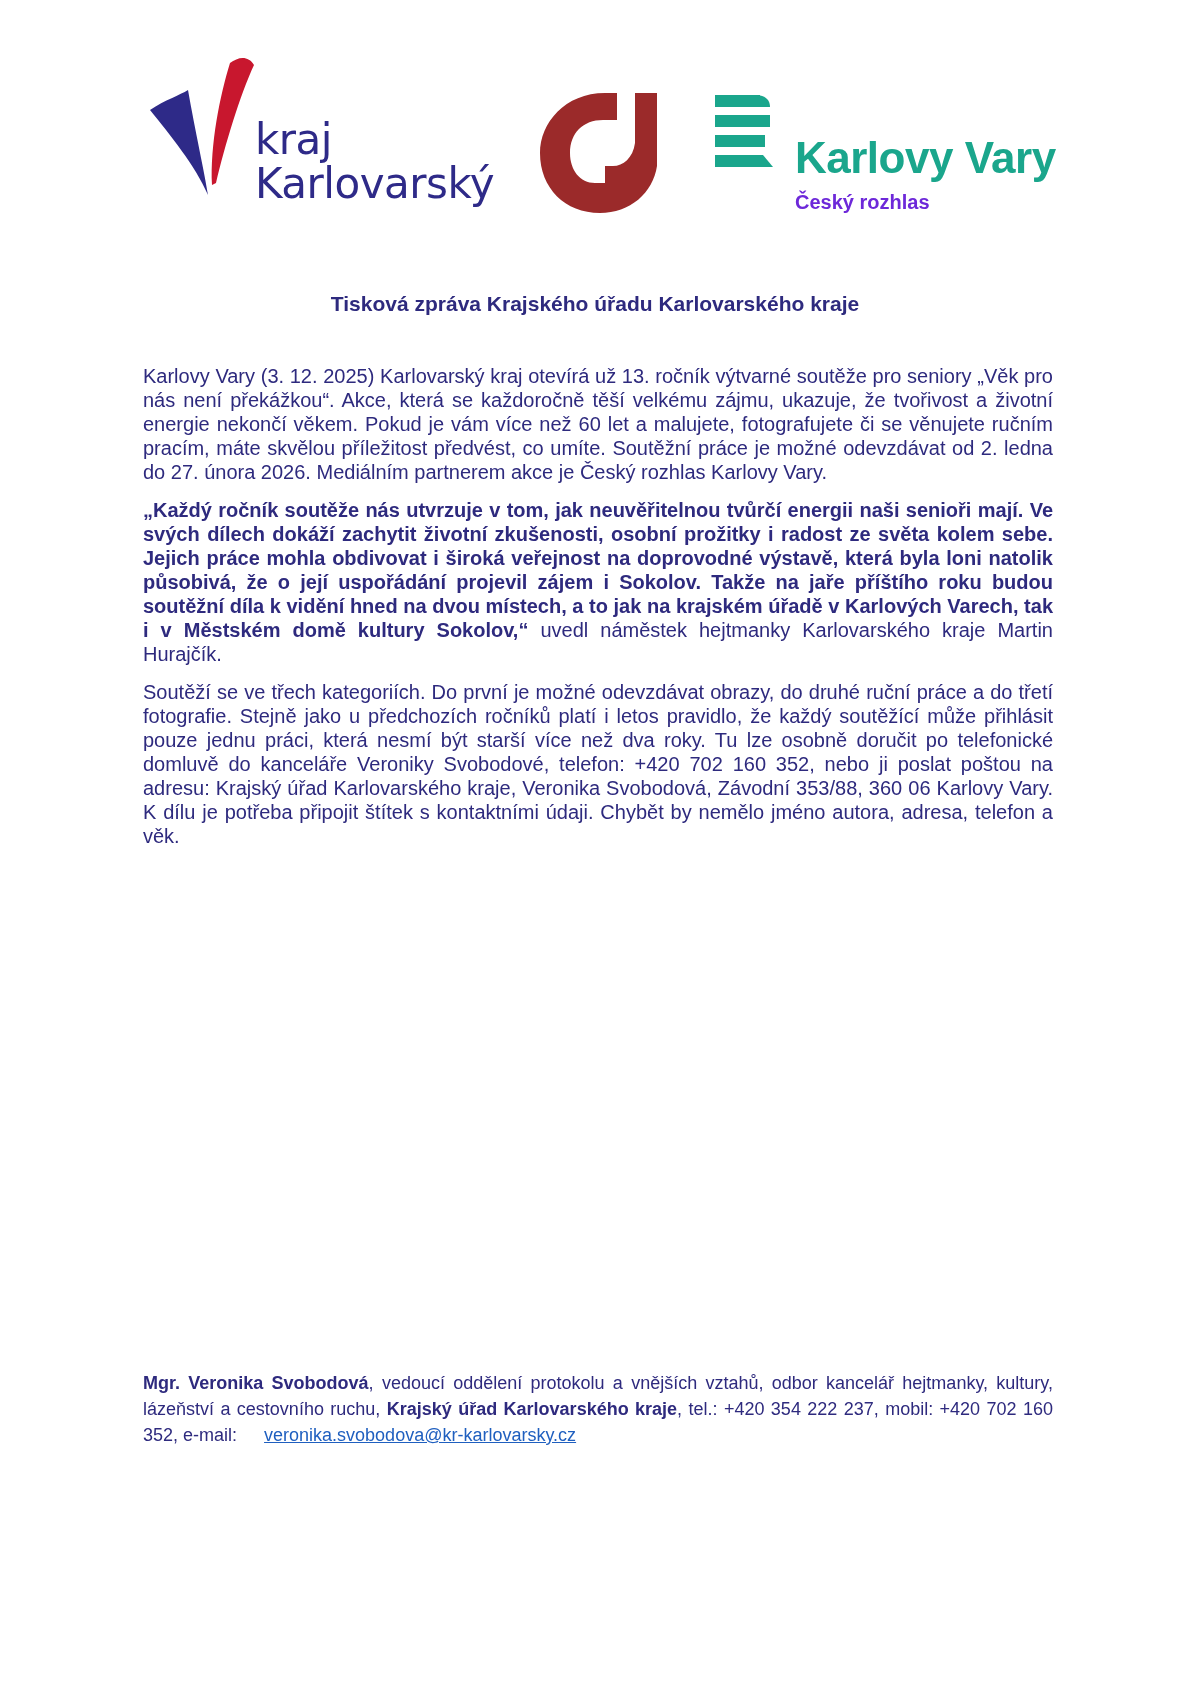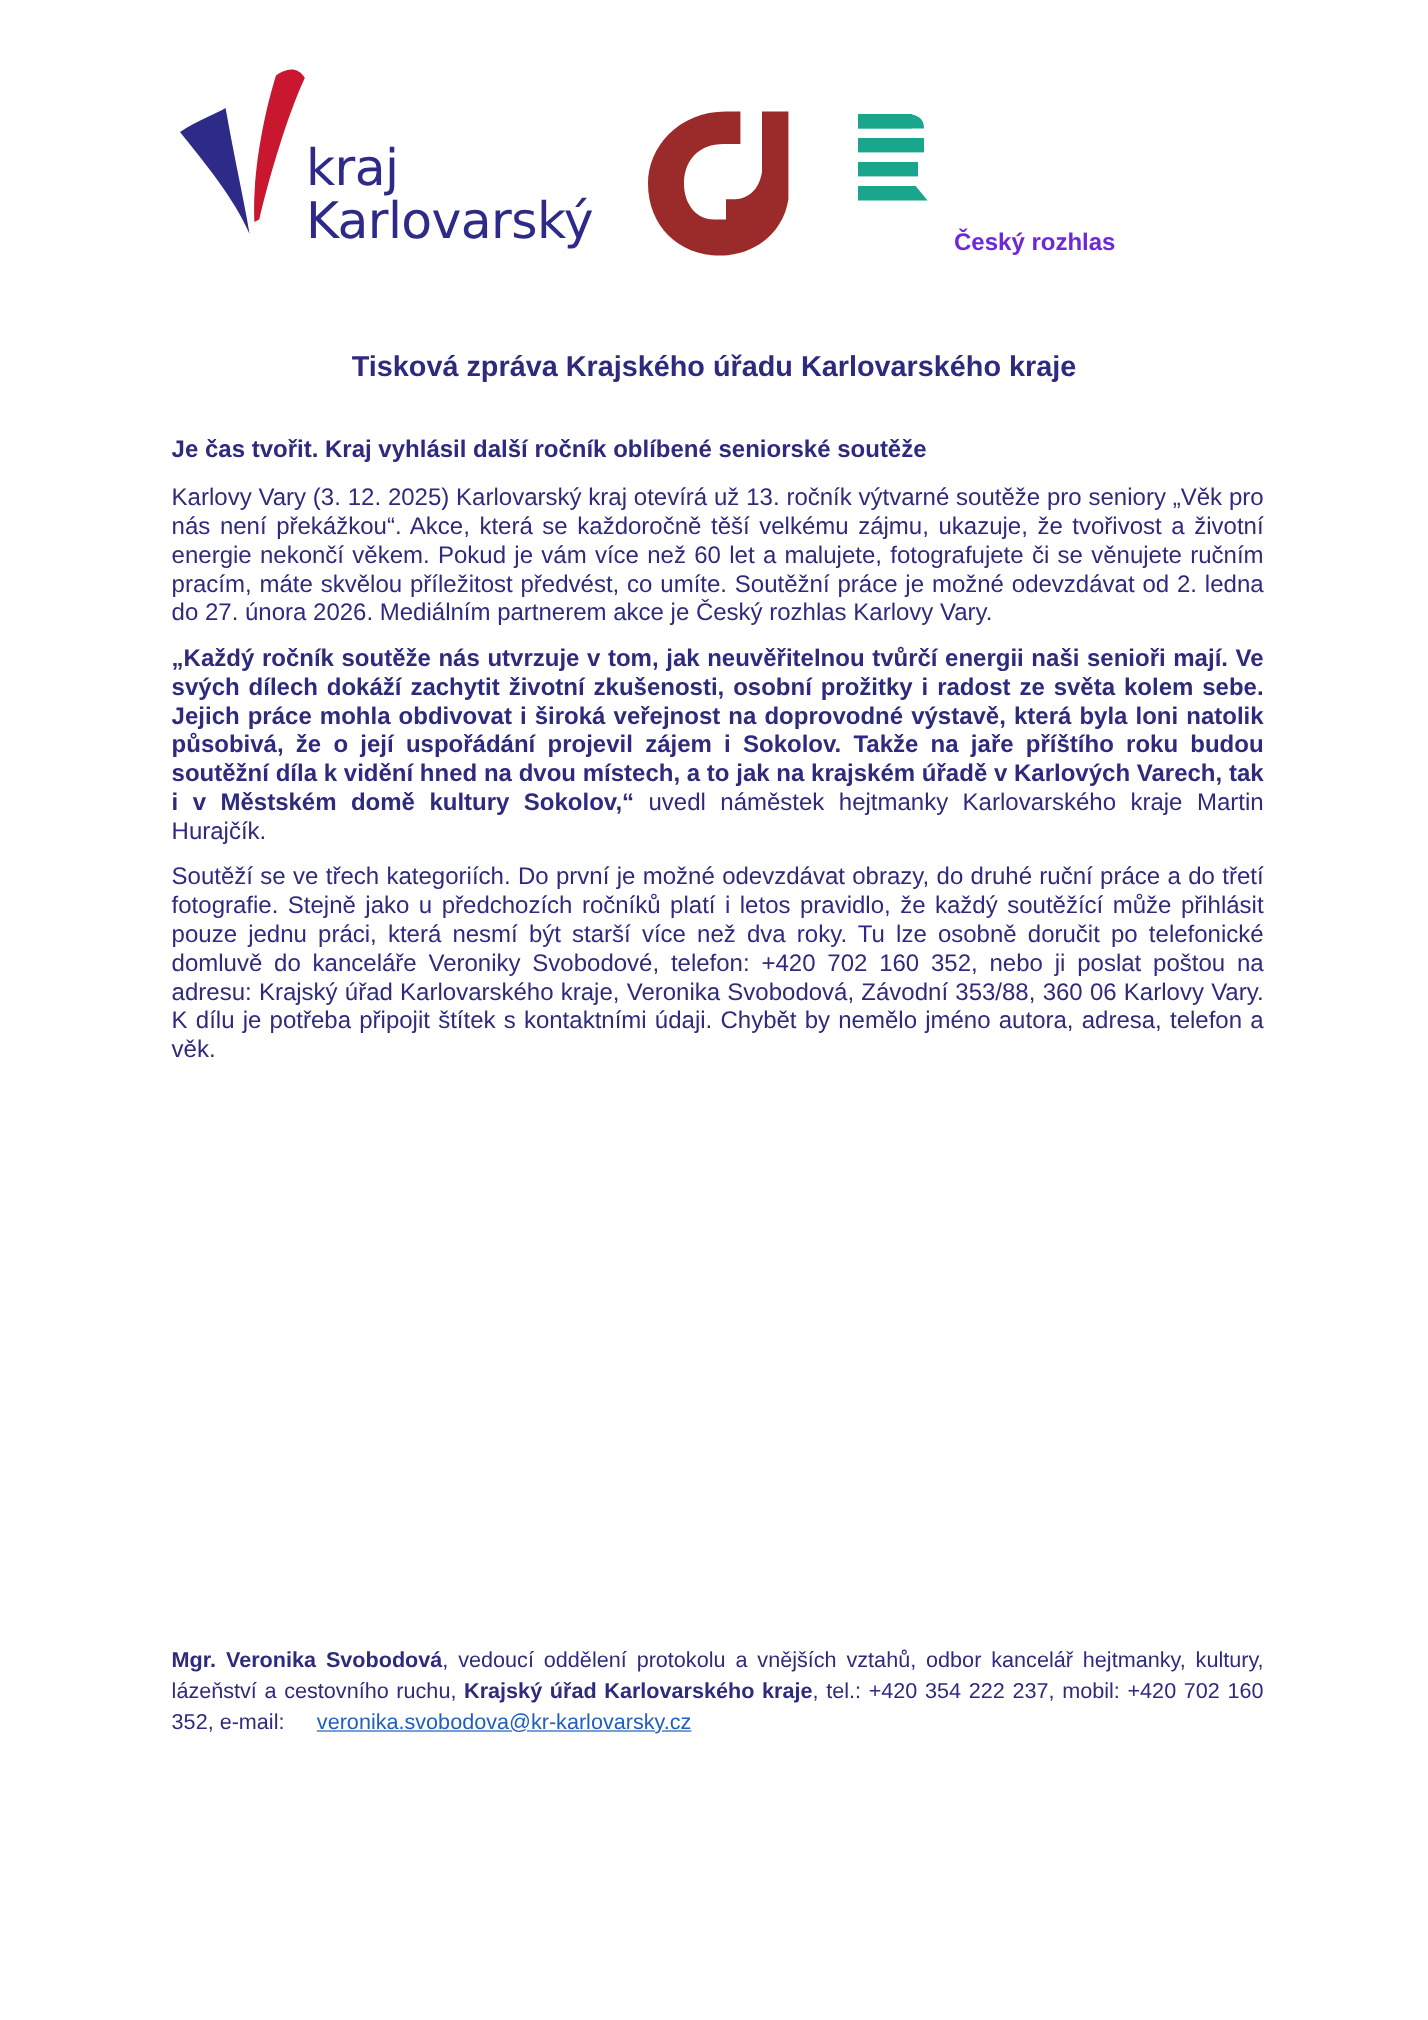--- a/index.html
+++ b/index.html
@@ -10,21 +10,21 @@
   .logo-kk-text { position: absolute; left: 255px; top: 118px; font-family: "DejaVu Sans", sans-serif;
                   font-size: 42px; line-height: 44px; color: #2e2a88; letter-spacing: -0.5px; }
   .logo-gu { position: absolute; left: 535px; top: 88px; width: 130px; height: 130px; }
   .logo-cro { position: absolute; left: 715px; top: 95px; width: 345px; height: 110px; }
   .cro-title { position: absolute; left: 795px; top: 133px; font-size: 44px; font-weight: bold;
                color: #1aa68c; letter-spacing: -0.5px; white-space: nowrap; }
   .cro-sub { position: absolute; left: 795px; top: 191px; font-size: 20px; font-weight: bold;
              color: #6d28d9; white-space: nowrap; }
 
   .doc-title { position: absolute; top: 292px; left: 0; width: 1190px; text-align: center;
-               font-size: 24px; font-weight: bold; color: #2e2a7e; }
+               font-size: 21px; font-weight: bold; color: #2e2a7e; }
   .content { position: absolute; left: 143px; top: 364px; width: 910px; }
   .headline { font-size: 20px; font-weight: bold; margin: 0 0 16px 0; color: #2e2a7e; }
   p { margin: 0 0 14px 0; font-size: 20px; line-height: 24px; text-align: justify; color: #2e2a7e; }
   p.quote b { font-weight: bold; }
 
   .contact { position: absolute; left: 143px; top: 1370px; width: 910px; }
   .contact-label { font-size: 18px; margin: 0 0 20px 0; }
   .contact-text { font-size: 18px; line-height: 26px; text-align: justify; margin: 0; }
   .contact-text a { color: #1f5fbf; text-decoration: underline; margin-left: 22px; }
 </style>
@@ -46,27 +46,27 @@
     <path d="M88 5 L 88 50 C 88 58, 92 62, 98 62 L 98 5 Z" fill="#ffffff"></path>
   </svg>
 
   <svg class="logo-cro" viewBox="0 0 345 110">
     <rect x="0" y="0" width="45" height="12" fill="#1aa68c"></rect>
     <path d="M0 0 H 40 C 52 0, 55 6, 55 12 V 12 H 0 Z" fill="#1aa68c"></path>
     <rect x="0" y="20" width="55" height="12" fill="#1aa68c"></rect>
     <rect x="0" y="40" width="50" height="12" fill="#1aa68c"></rect>
     <path d="M0 60 H 48 L 58 72 H 0 Z" fill="#1aa68c"></path>
   </svg>
+  <div class="cro-title">Karlovy Vary</div>
   <div class="cro-sub">Český rozhlas</div>
 </div>
 
 <div class="doc-title">Tisková zpráva Krajského úřadu Karlovarského kraje</div>
 
 <div class="content">
-  <div class="headline">Je čas tvořit. Kraj vyhlásil další ročník oblíbené seniorské soutěže</div>
   <p>Karlovy Vary (3. 12. 2025) Karlovarský kraj otevírá už 13. ročník výtvarné soutěže pro seniory „Věk pro nás není překážkou“. Akce, která se každoročně těší velkému zájmu, ukazuje, že tvořivost a životní energie nekončí věkem. Pokud je vám více než 60 let a malujete, fotografujete či se věnujete ručním pracím, máte skvělou příležitost předvést, co umíte. Soutěžní práce je možné odevzdávat od 2. ledna do 27. února 2026. Mediálním partnerem akce je Český rozhlas Karlovy Vary.</p>
   <p class="quote"><b>„Každý ročník soutěže nás utvrzuje v tom, jak neuvěřitelnou tvůrčí energii naši senioři mají. Ve svých dílech dokáží zachytit životní zkušenosti, osobní prožitky i radost ze světa kolem sebe. Jejich práce mohla obdivovat i široká veřejnost na doprovodné výstavě, která byla loni natolik působivá, že o její uspořádání projevil zájem i Sokolov. Takže na jaře příštího roku budou soutěžní díla k vidění hned na dvou místech, a to jak na krajském úřadě v Karlových Varech, tak i v Městském domě kultury Sokolov,“</b><span> uvedl náměstek hejtmanky Karlovarského kraje Martin Hurajčík.</span></p>
   <p>Soutěží se ve třech kategoriích. Do první je možné odevzdávat obrazy, do druhé ruční práce a do třetí fotografie. Stejně jako u předchozích ročníků platí i letos pravidlo, že každý soutěžící může přihlásit pouze jednu práci, která nesmí být starší více než dva roky. Tu lze osobně doručit po telefonické domluvě do kanceláře Veroniky Svobodové, telefon: +420 702 160 352, nebo ji poslat poštou na adresu: Krajský úřad Karlovarského kraje, Veronika Svobodová, Závodní 353/88, 360 06 Karlovy Vary. K dílu je potřeba připojit štítek s kontaktními údaji. Chybět by nemělo jméno autora, adresa, telefon a věk.</p>
 </div>
 
 <div class="contact">
   <p class="contact-text"><b>Mgr. Veronika Svobodová</b><span>, vedoucí oddělení protokolu a vnějších vztahů, odbor kancelář hejtmanky, kultury, lázeňství a cestovního ruchu, </span><b>Krajský úřad Karlovarského kraje</b><span>, tel.: +420 354 222 237, mobil: +420 702 160 352, e-mail: </span><a>veronika.svobodova@kr-karlovarsky.cz</a></p>
 </div>
 
 </body></html>

